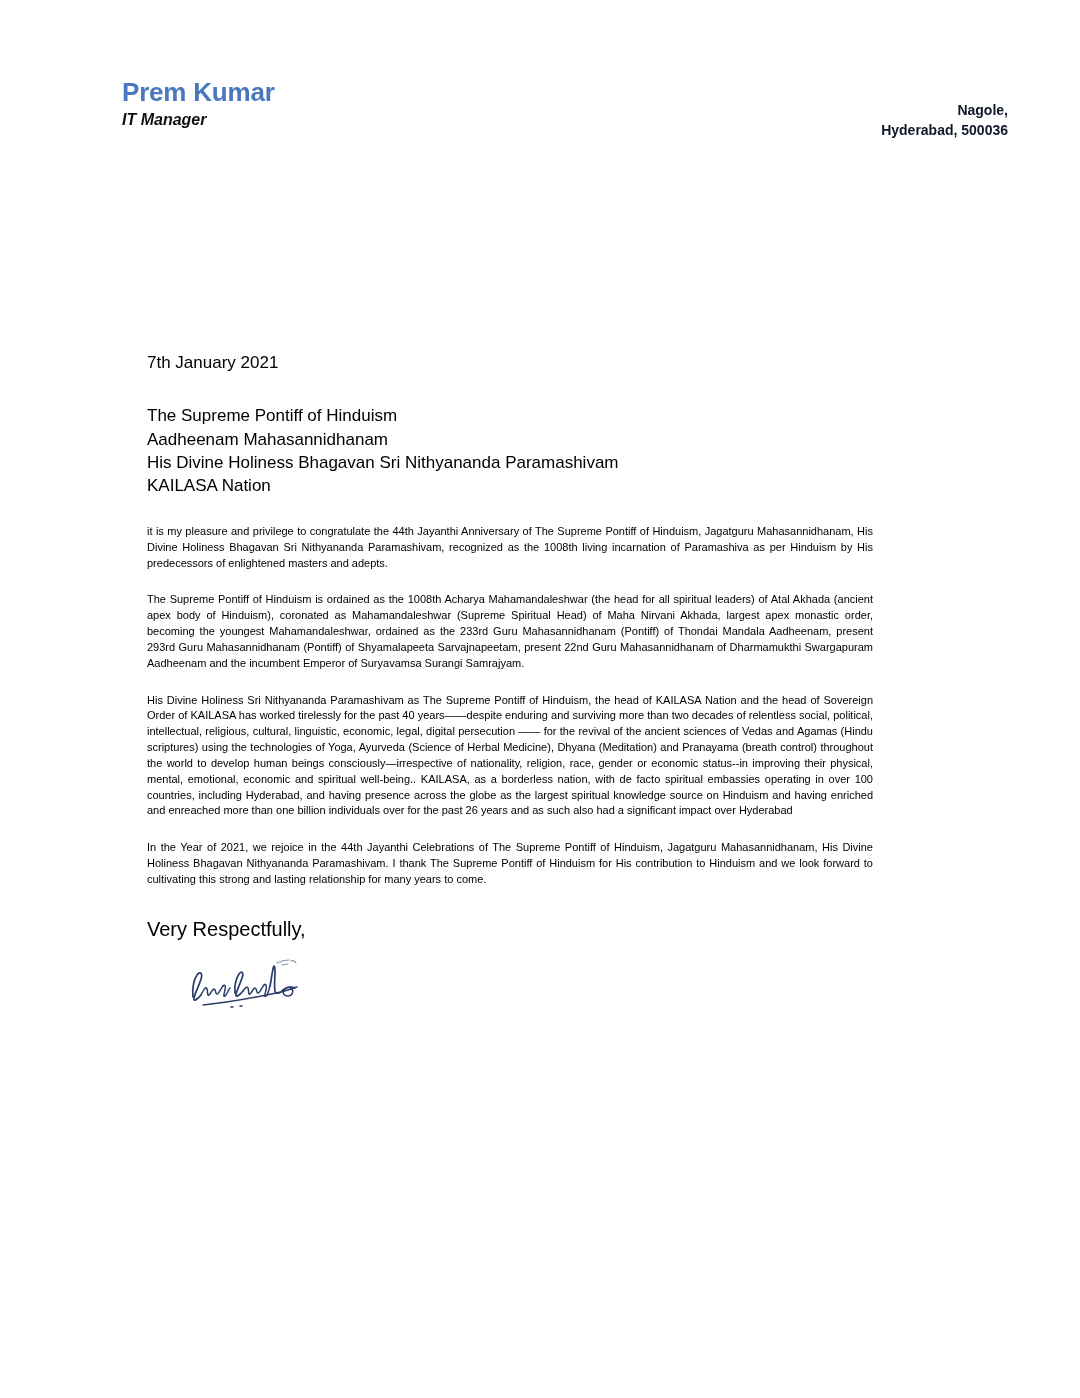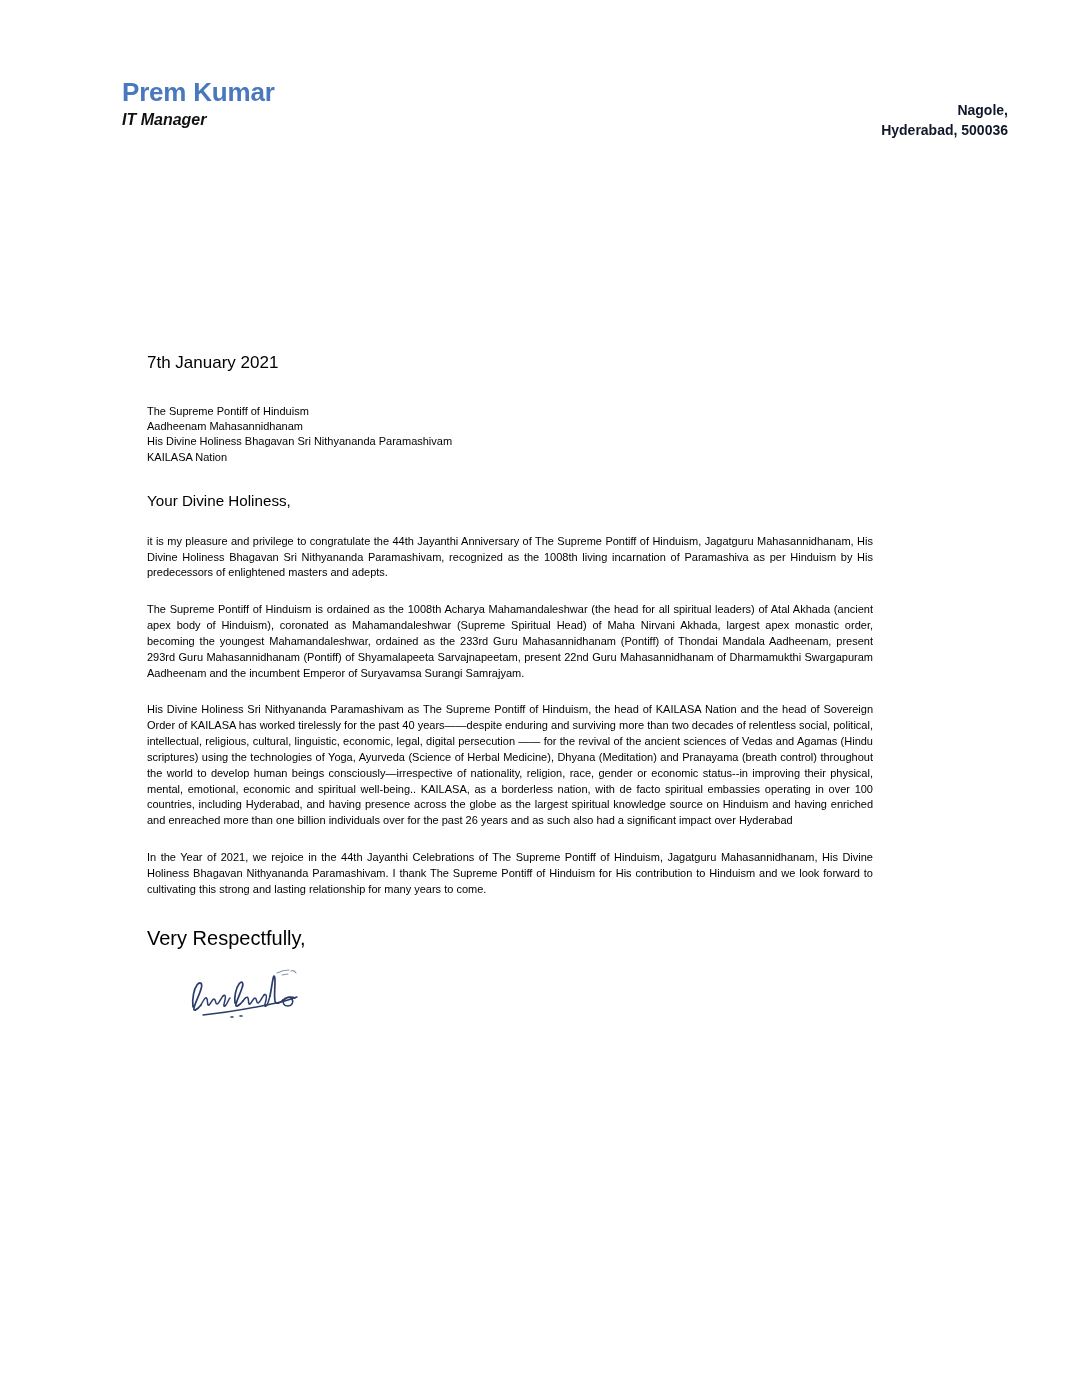--- a/index.html
+++ b/index.html
@@ -65,21 +65,21 @@
     top: 352px;
     left: 147px;
     width: 726px;
   }
   .date {
     font-size: 17px;
     line-height: 1.3;
     margin-bottom: 30px;
   }
   .recipient {
-    font-size: 11px;
+    font-size: 17px;
     line-height: 1.38;
     margin-bottom: 26px;
   }
   .recipient div { white-space: nowrap; }
   .salutation {
     font-size: 15.2px;
     line-height: 1.38;
     margin-bottom: 22px;
   }
   .para {
@@ -137,21 +137,20 @@
 
     <div class="date">7th January 2021</div>
 
     <div class="recipient">
       <div>The Supreme Pontiff of Hinduism</div>
       <div>Aadheenam Mahasannidhanam</div>
       <div>His Divine Holiness Bhagavan Sri Nithyananda Paramashivam</div>
       <div>KAILASA Nation</div>
     </div>
 
-    <div class="salutation">Your Divine Holiness,</div>
 
     <p class="para">it is my pleasure and privilege to congratulate the 44th Jayanthi Anniversary of The Supreme Pontiff of Hinduism, Jagatguru Mahasannidhanam, His Divine Holiness Bhagavan Sri Nithyananda Paramashivam, recognized as the 1008th living incarnation of Paramashiva as per Hinduism by His predecessors of enlightened masters and adepts.</p>
     <p class="para">The Supreme Pontiff of Hinduism is ordained as the 1008th Acharya Mahamandaleshwar (the head for all spiritual leaders) of Atal Akhada (ancient apex body of Hinduism), coronated as Mahamandaleshwar (Supreme Spiritual Head) of Maha Nirvani Akhada, largest apex monastic order, becoming the youngest Mahamandaleshwar, ordained as the 233rd Guru Mahasannidhanam (Pontiff) of Thondai Mandala Aadheenam, present 293rd Guru Mahasannidhanam (Pontiff) of Shyamalapeeta Sarvajnapeetam, present 22nd Guru Mahasannidhanam of Dharmamukthi Swargapuram Aadheenam and the incumbent Emperor of Suryavamsa Surangi Samrajyam.</p>
     <p class="para">His Divine Holiness Sri Nithyananda Paramashivam as The Supreme Pontiff of Hinduism, the head of KAILASA Nation and the head of Sovereign Order of KAILASA has worked tirelessly for the past 40 years——despite enduring and surviving more than two decades of relentless social, political, intellectual, religious, cultural, linguistic, economic, legal, digital persecution —— for the revival of the ancient sciences of Vedas and Agamas (Hindu scriptures) using the technologies of Yoga, Ayurveda (Science of Herbal Medicine), Dhyana (Meditation) and Pranayama (breath control) throughout the world to develop human beings consciously—irrespective of nationality, religion, race, gender or economic status--in improving their physical, mental, emotional, economic and spiritual well-being.. KAILASA, as a borderless nation, with de facto spiritual embassies operating in over 100 countries, including Hyderabad, and having presence across the globe as the largest spiritual knowledge source on Hinduism and having enriched and enreached more than one billion individuals over for the past 26 years and as such also had a significant impact over Hyderabad</p>
     <p class="para">In the Year of 2021, we rejoice in the 44th Jayanthi Celebrations of The Supreme Pontiff of Hinduism, Jagatguru Mahasannidhanam, His Divine Holiness Bhagavan Nithyananda Paramashivam. I thank The Supreme Pontiff of Hinduism for His contribution to Hinduism and we look forward to cultivating this strong and lasting relationship for many years to come.</p>
 
     <div class="closing">Very Respectfully,</div>
 
     <div class="signature">
       <svg width="130" height="62" viewBox="0 0 130 62" aria-hidden="true">

